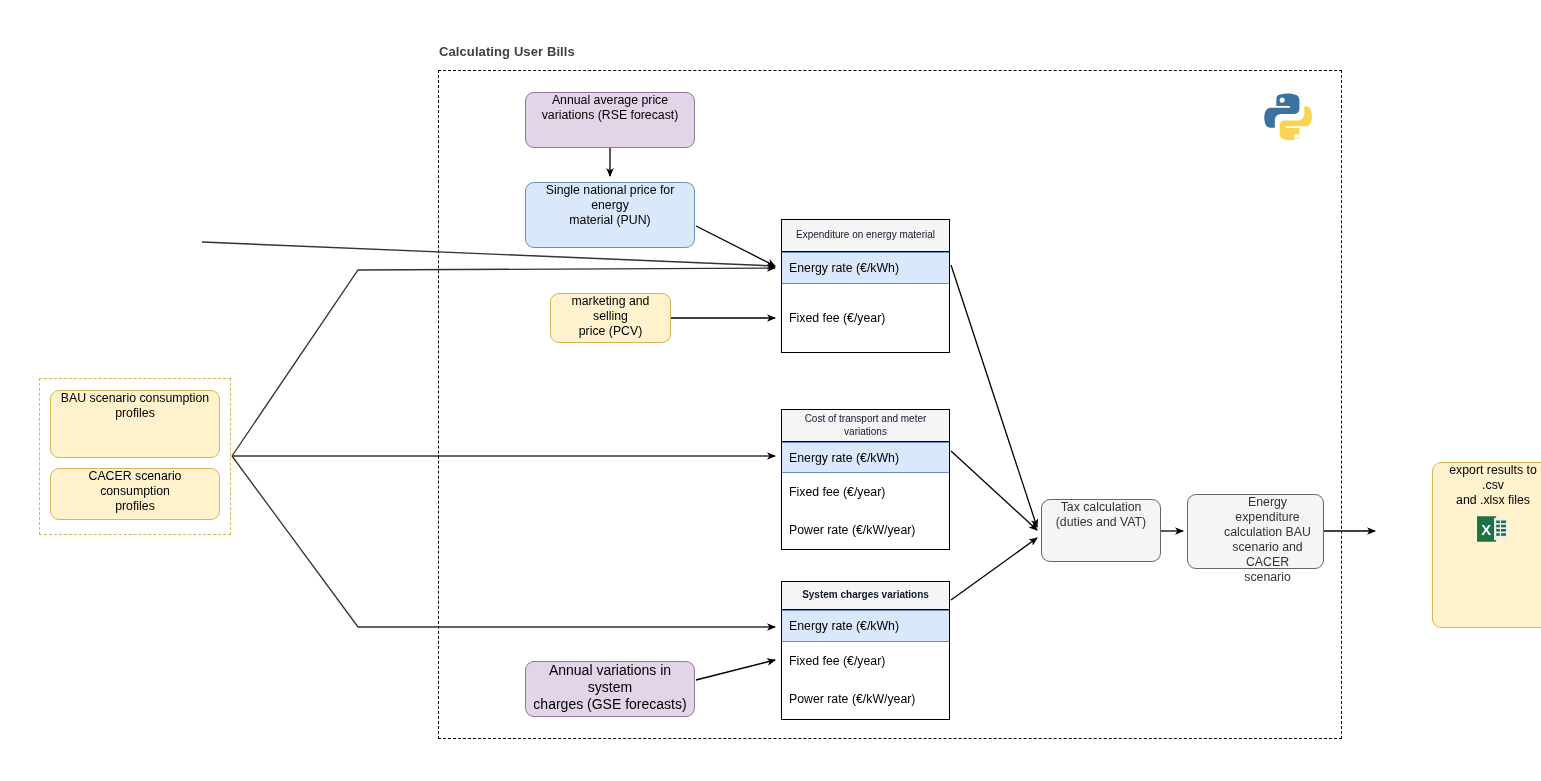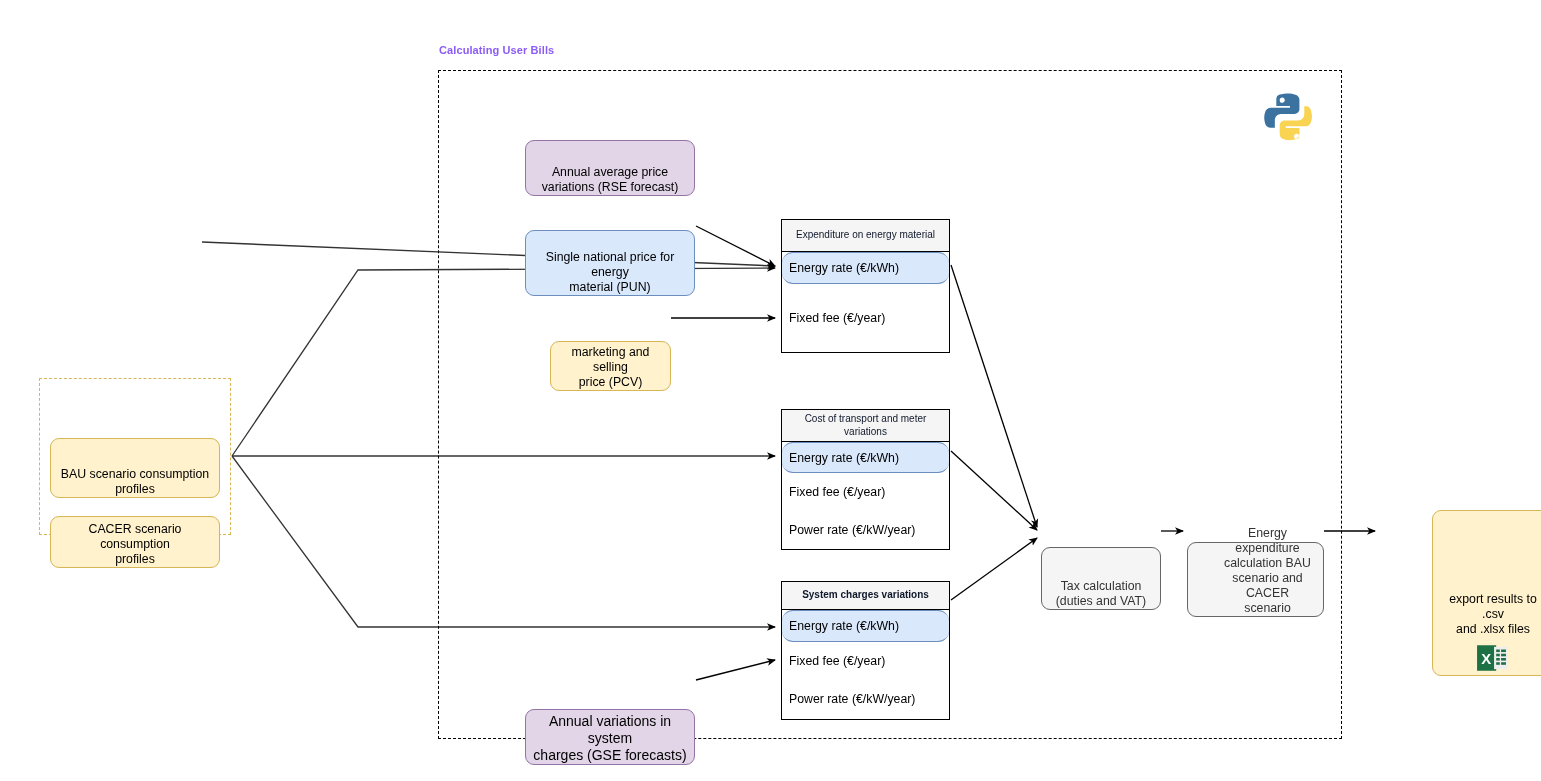--- a/index.html
+++ b/index.html
@@ -24,41 +24,40 @@
     left: 0;
     top: 0;
     width: 1541px;
     height: 781px;
     pointer-events: none;
   }
   .node {
     position: absolute;
     box-sizing: border-box;
     display: flex;
-    align-items: flex-end;
+    align-items: flex-start;
     justify-content: center;
     text-align: center;
     line-height: 1.22;
-    margin-top: 48px;
   }
   .node .lbl {
     display: block;
     padding: 0 6px;
     white-space: pre-line;
   }
 
   
   #diagram-title {
     position: absolute;
     left: 439px;
     top: 44px;
-    font-size: 11px;
+    font-size: 13px;
     font-weight: bold;
     letter-spacing: 0.1px;
-    color: #8b5cf6;
+    color: #404040;
   }
 
   
   .group-box {
     position: absolute;
     box-sizing: border-box;
     background: transparent;
   }
   #group-calculating {
     left: 438px;
@@ -119,21 +118,20 @@
     padding: 2px 4px;
     color: #0f172a;
   }
   .table-node .t-row {
     box-sizing: border-box;
     font-size: 12.3px;
     padding: 0 7px;
     display: flex;
     align-items: center;
     color: #000;
-    border-radius: 11px;
   }
   .table-node .t-row.hl {
     background: #dae8fc;
     border-bottom: 1.2px solid #6c8ebf;
     border-top: 1px solid #6c8ebf;
   }
   .table-node .t-row.plain {
     background: #ffffff;
   }
 
@@ -201,21 +199,21 @@
   <div class="group-box" id="group-profiles"></div>
 
   <div id="python-logo">
     <svg viewBox="0 0 110 110" width="62" height="62" xmlns="http://www.w3.org/2000/svg">
       <path d="M54.2 6c-7 0-13 .7-17.4 2-4.4 1.4-6.1 4.3-6.1 8.8v11.6h24.2v3.2H21.3c-5 0-9.4 3-10.8 8.8-1.6 6.6-1.7 10.8 0 17.8 1.2 5.2 4.2 8.8 9.2 8.8h8.4V53.2c0-5.7 5-10.8 10.8-10.8h24.1c4.8 0 8.7-4 8.7-8.8V16.8c0-4.7-4-8.2-8.7-9C59.9 6.6 57 6 54.2 6zm-13 7.4c2.5 0 4.5 2 4.5 4.6 0 2.5-2 4.5-4.5 4.5a4.5 4.5 0 01-4.5-4.5c0-2.5 2-4.6 4.5-4.6z" fill="#3b72a0"></path>
       <path d="M80.3 31.6V43c0 5.9-5 10.9-10.8 10.9H45.4c-4.7 0-8.7 4-8.7 8.7v16.4c0 4.6 4 7.4 8.7 8.8 5.6 1.6 11 2 17.6 0 4.4-1.3 8.7-3.9 8.7-8.8V67.5H47.6v-3.2H84c5 0 6.9-3.5 8.6-8.8 1.8-5.5 1.8-10.7 0-17.8-1.3-5-3.6-8.7-8.6-8.7h-3.7zM66.7 77.7c2.5 0 4.5 2 4.5 4.5a4.5 4.5 0 01-4.5 4.6 4.5 4.5 0 01-4.6-4.6c0-2.5 2-4.5 4.6-4.5z" fill="#f8d452"></path>
     </svg>
   </div>
 
 
-  <div class="node rounded fill-yellow" style="left:50px; top:390px; width:170px; height:60px; font-size:12.3px;">
+  <div class="node rounded fill-yellow" style="left:50px; top:390px; width:170px; height:68px; font-size:12.3px;">
     <span class="lbl">BAU scenario consumption
 profiles</span>
   </div>
 
   <div class="node rounded fill-yellow" style="left:50px; top:468px; width:170px; height:52px; font-size:12.3px;">
     <span class="lbl">CACER scenario consumption
 profiles</span>
   </div>
 
   <div class="node rounded fill-purple" style="left:525px; top:92px; width:170px; height:56px; font-size:12.3px;">

